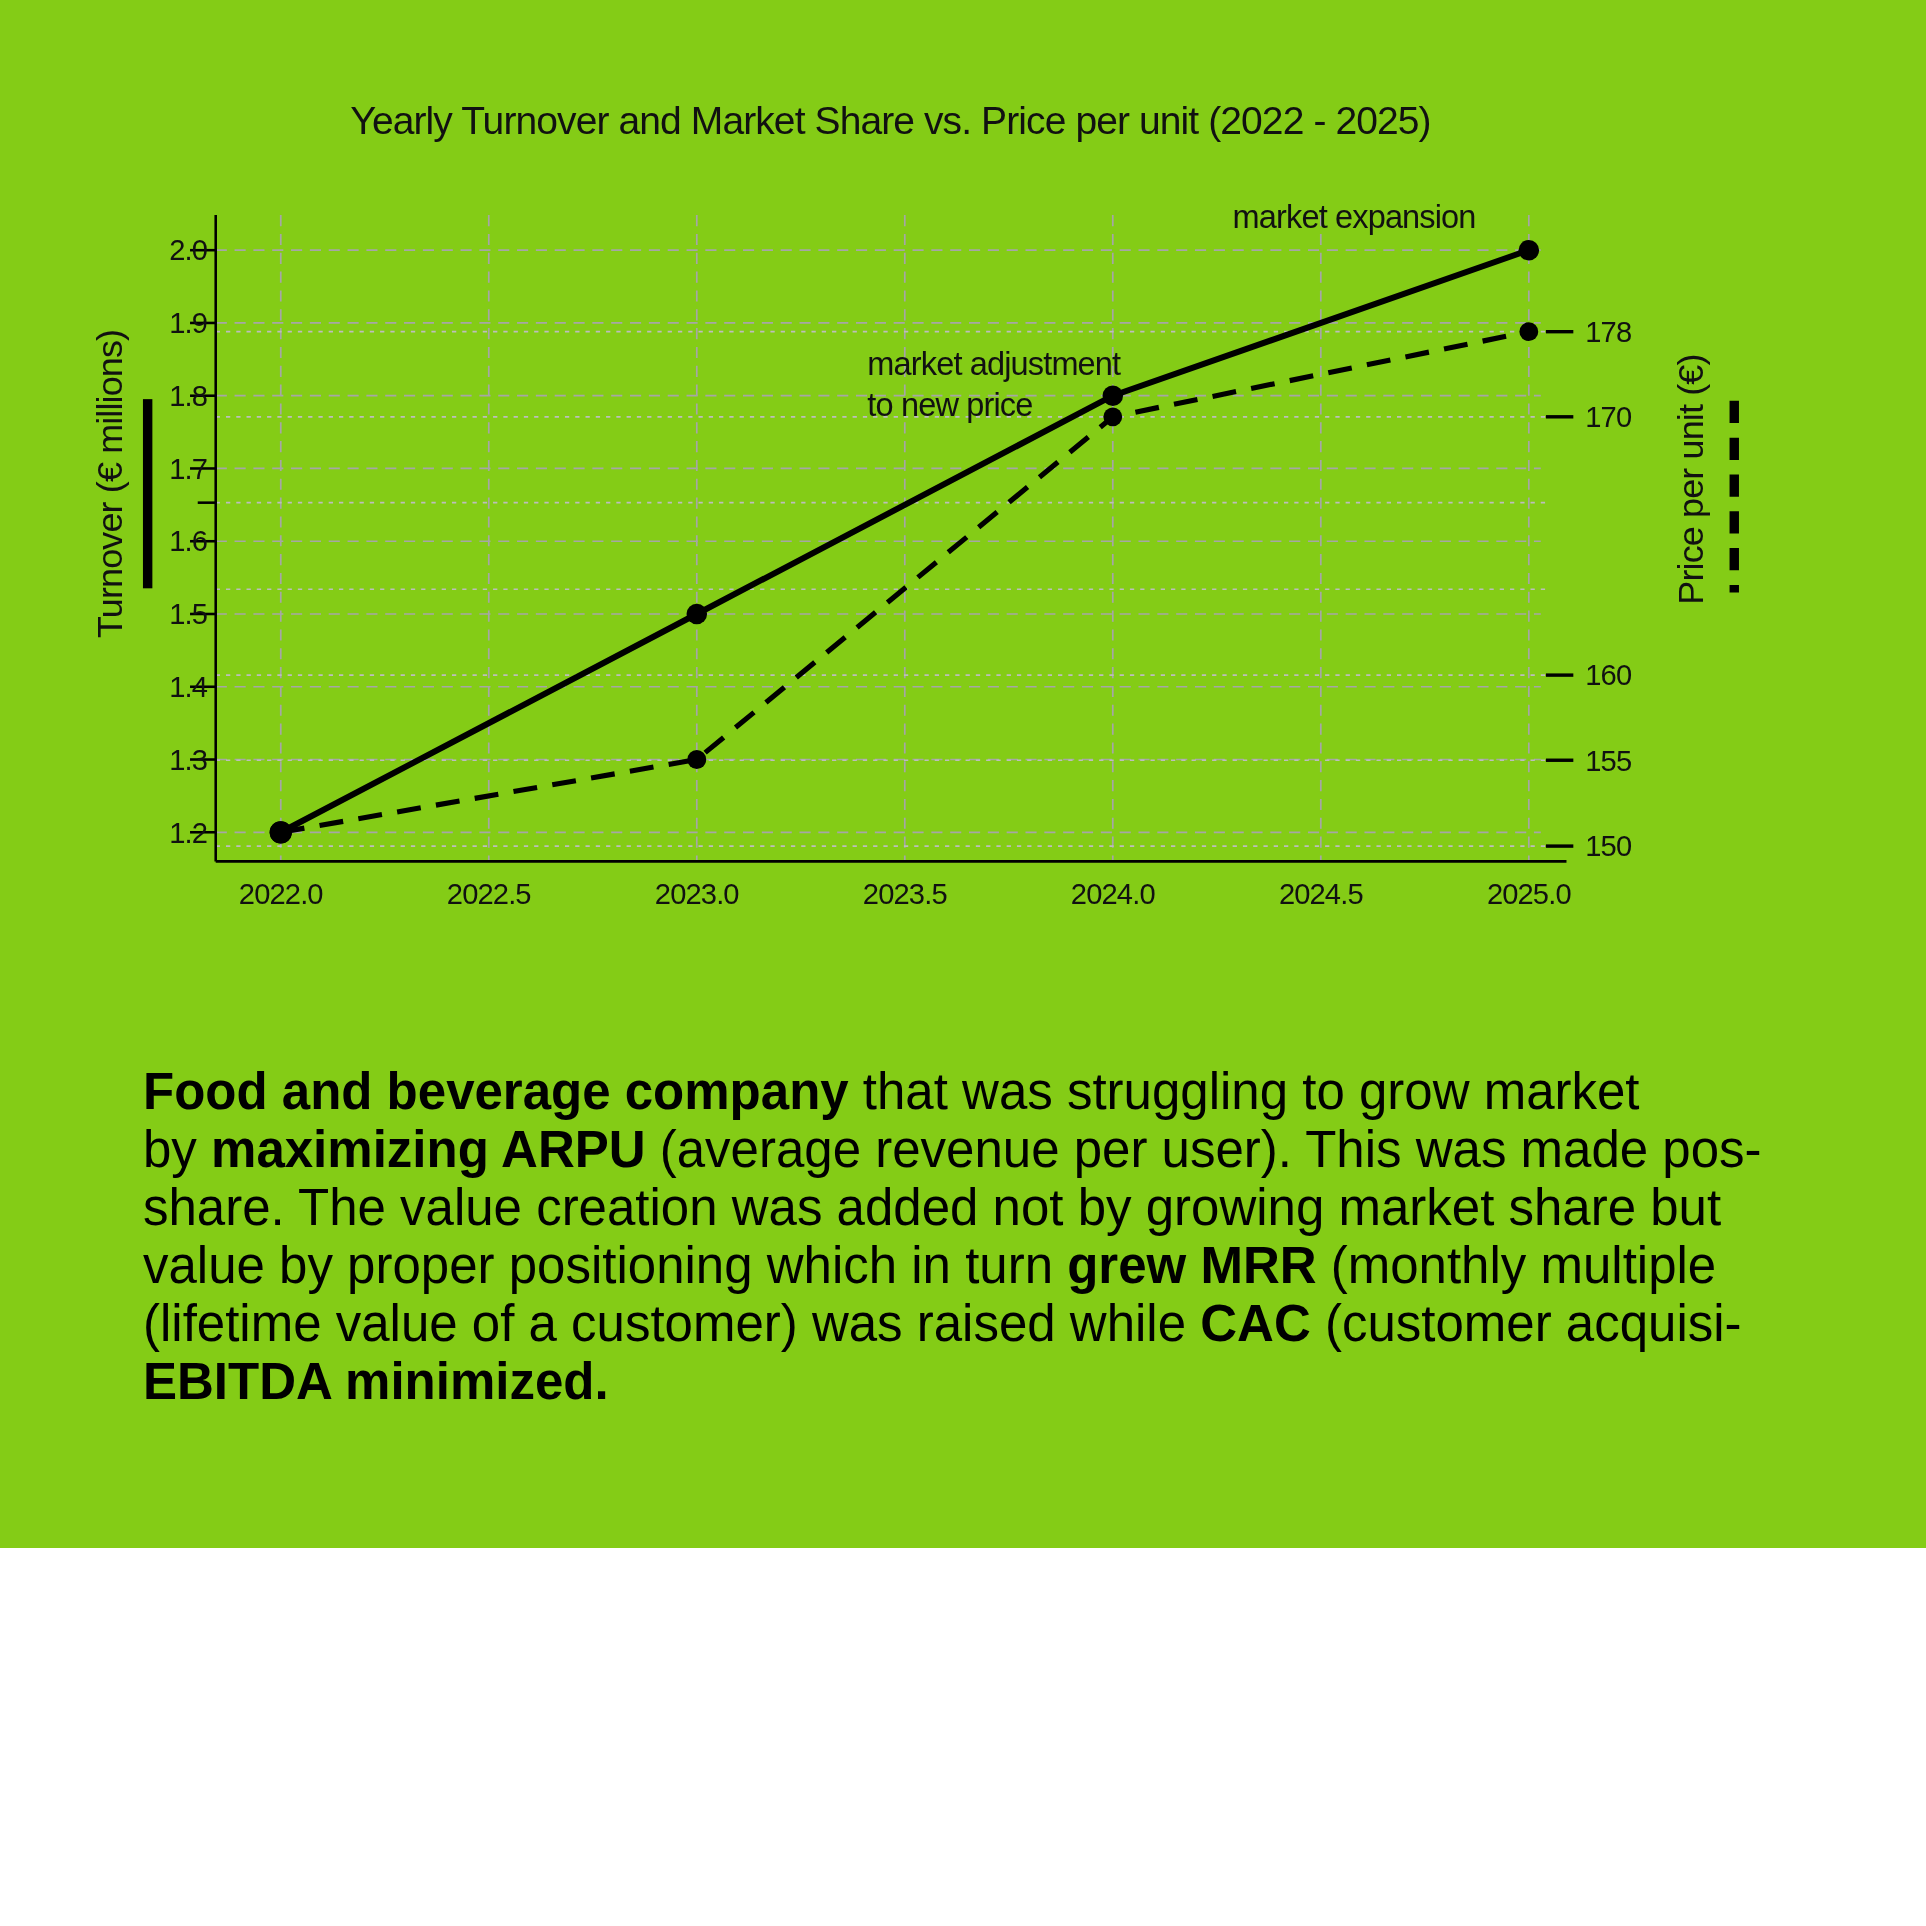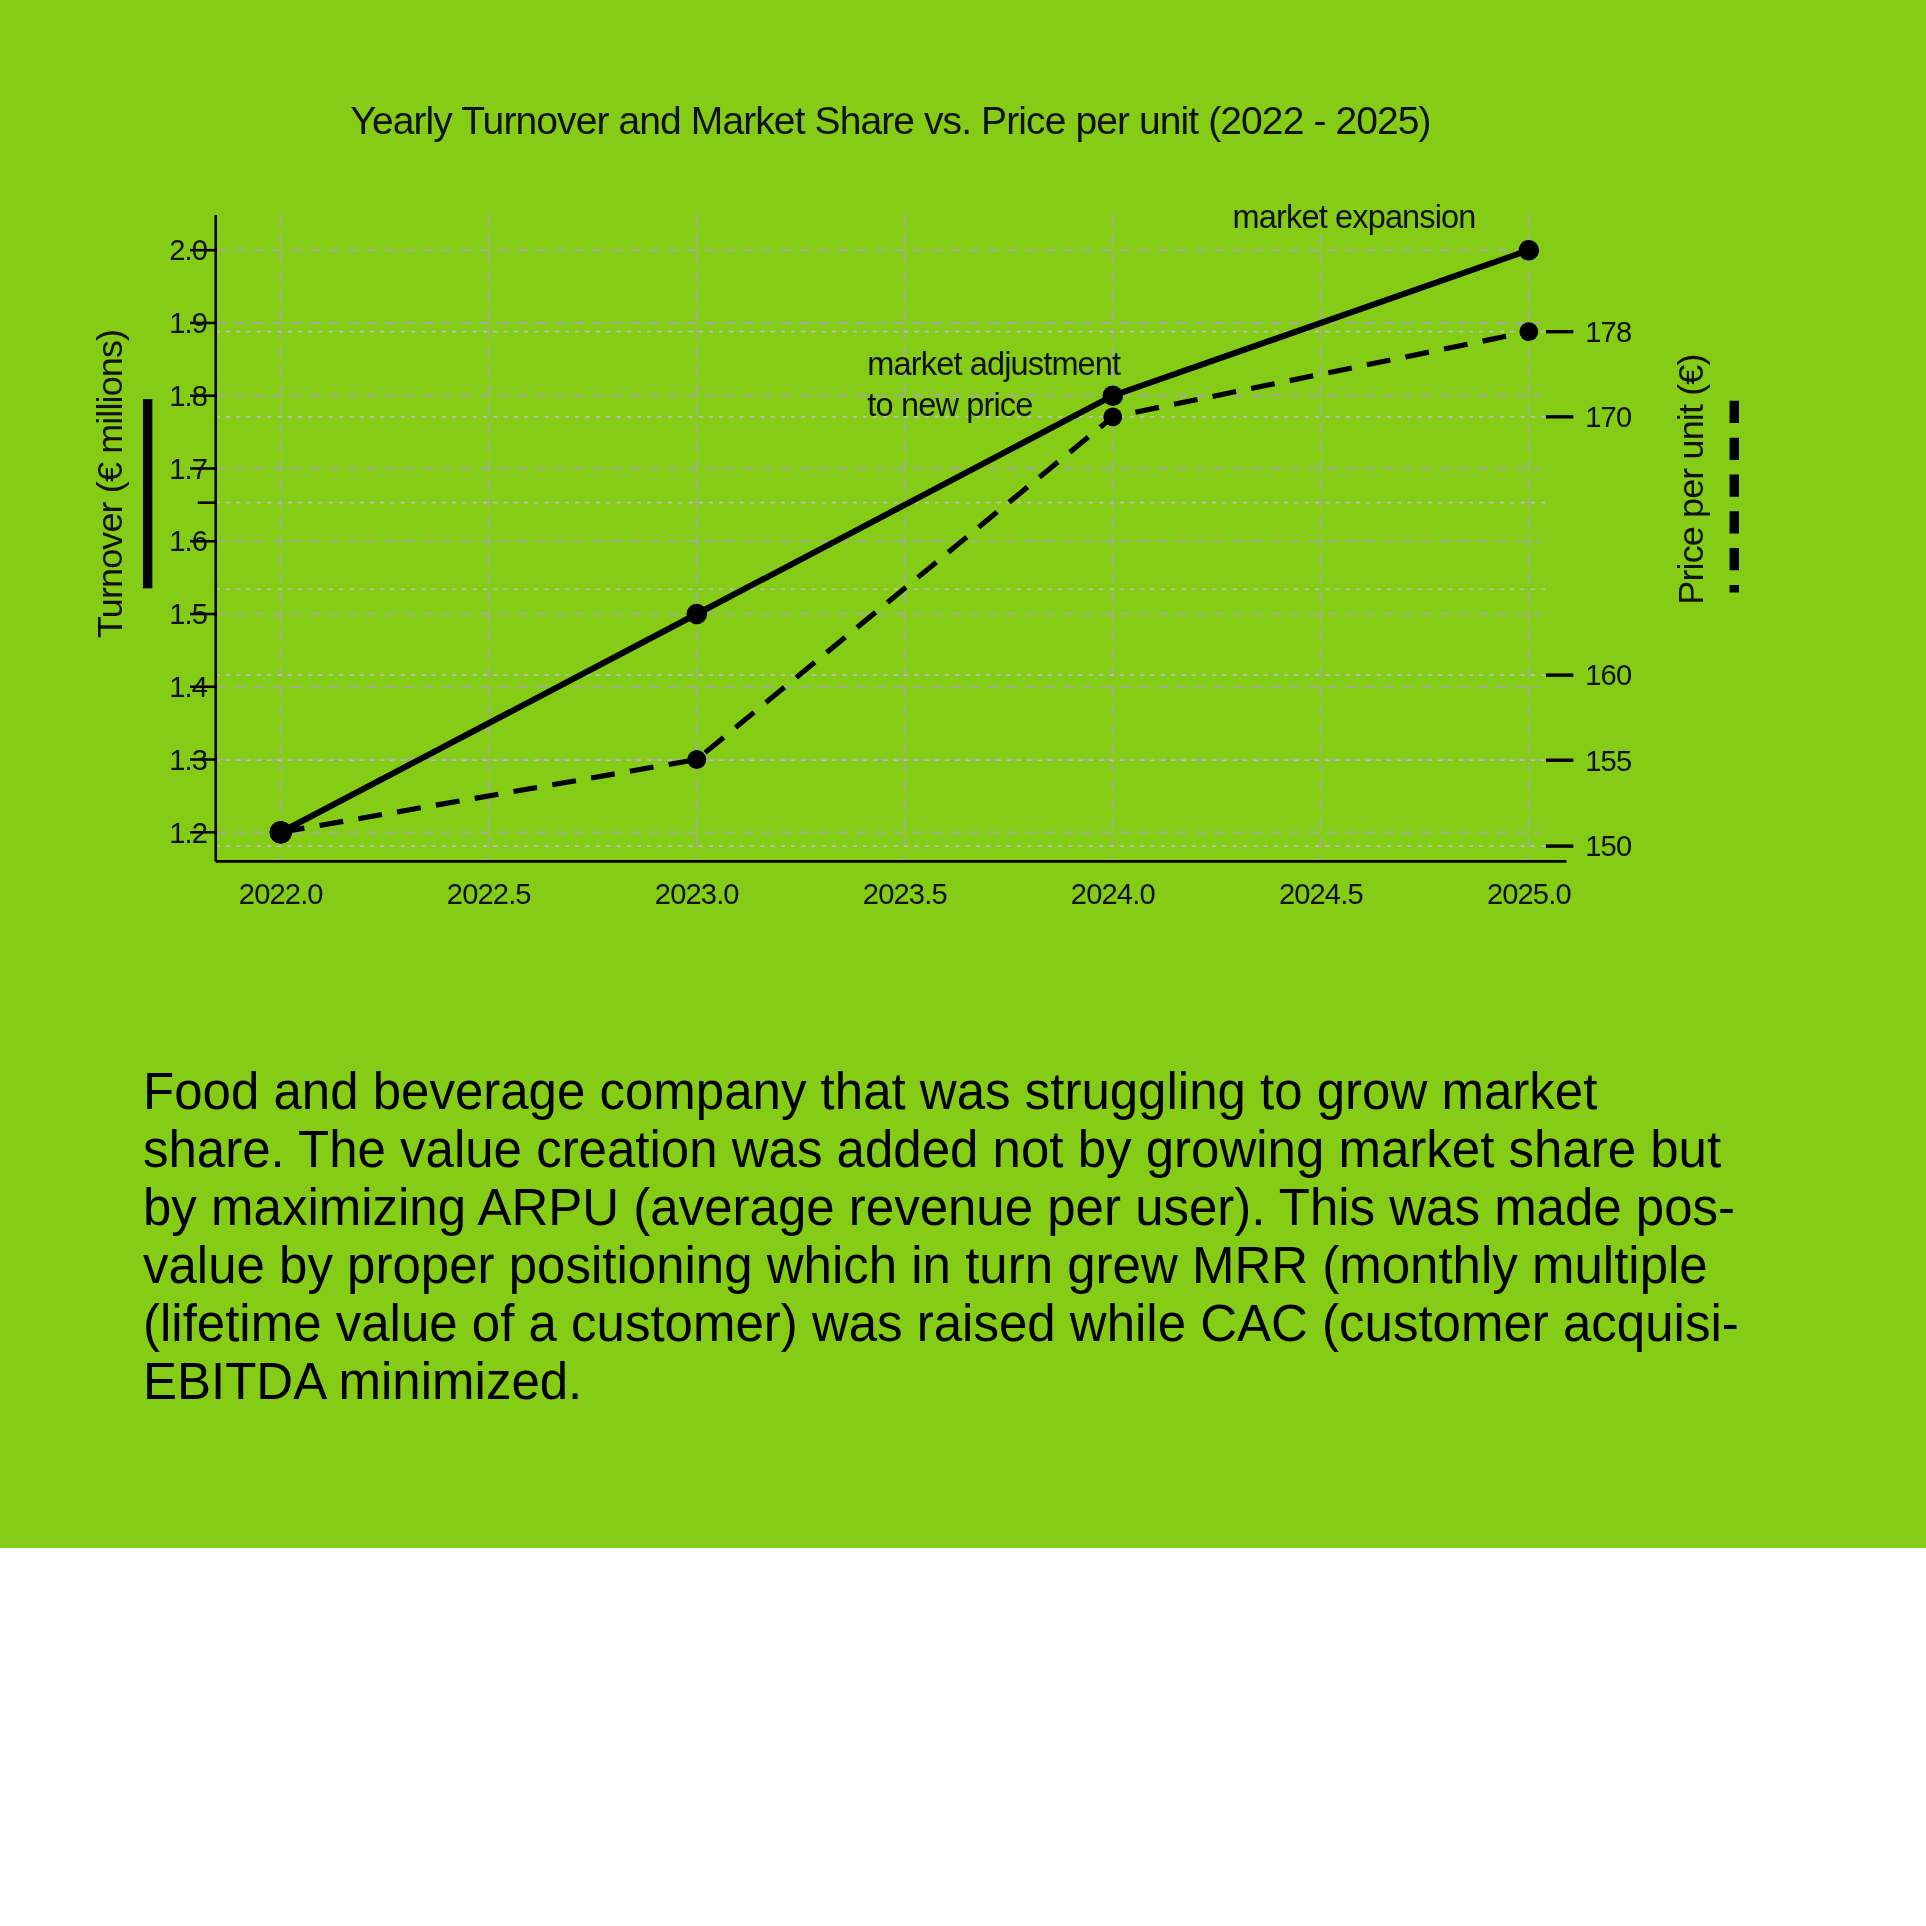--- a/index.html
+++ b/index.html
@@ -11,21 +11,21 @@
     position:absolute;top:99px;left:0;width:1781px;text-align:center;
     font-size:39px;letter-spacing:-0.9px;color:#111;
   }
   #chart-svg{position:absolute;top:0;left:0;}
   #chart-svg text{font-family:"Liberation Sans",sans-serif;fill:#111;letter-spacing:-1px;}
   .body-text{
     position:absolute;left:143px;top:1063px;width:1627px;
     font-size:51px;line-height:58px;color:#000;
   }
   .body-line{white-space:nowrap;}
-  .body-line b{font-weight:400;}
+  .body-line b{font-weight:700;}
 </style>
 </head>
 <body>
 
 <div class="page">
 
   <div class="chart-title">Yearly Turnover and Market Share vs. Price per unit (2022 - 2025)</div>
 
   <svg id="chart-svg" width="1926" height="1002" viewBox="0 0 2250 1170">
       <line x1="328" y1="251" x2="328" y2="1006" stroke="#a6a6a6" stroke-width="2" stroke-dasharray="13 9"></line>
@@ -103,21 +103,21 @@
       <text x="1013.2600000000398" y="438.19999999999993" font-size="38" text-anchor="start">market adjustment</text>
       <text x="1013.2600000000398" y="485.79999999999995" font-size="38" text-anchor="start">to new price</text>
       <text x="142" y="565" font-size="42" text-anchor="middle" transform="rotate(-90 142 565)">Turnover (€ millions)</text>
       <rect x="167" y="466" width="11" height="221" fill="#000000"></rect>
       <text x="1990" y="560" font-size="42" text-anchor="middle" transform="rotate(-90 1990 560)">Price per unit (€)</text>
       <line x1="2026" y1="468" x2="2026" y2="692" stroke="#000000" stroke-width="11" stroke-dasharray="26 17"></line>
     </svg>
 
   <div class="body-text">
       <div class="body-line"><b>Food and beverage company</b><span> that was struggling to grow market</span></div>
+      <div class="body-line"><span>by </span><b>maximizing ARPU</b><span> (average revenue per user). This was made pos-</span></div>
       <div class="body-line"><span>share. The value creation was added not by growing market share but</span></div>
-      <div class="body-line"><span>by </span><b>maximizing ARPU</b><span> (average revenue per user). This was made pos-</span></div>
       <div class="body-line"><span>value by proper positioning which in turn </span><b>grew MRR</b><span> (monthly multiple</span></div>
       <div class="body-line"><span>(lifetime value of a customer) was raised while </span><b>CAC</b><span> (customer acquisi-</span></div>
       <div class="body-line"><b>EBITDA minimized.</b></div>
     </div>
 
 </div>
 
 
 </body></html>

